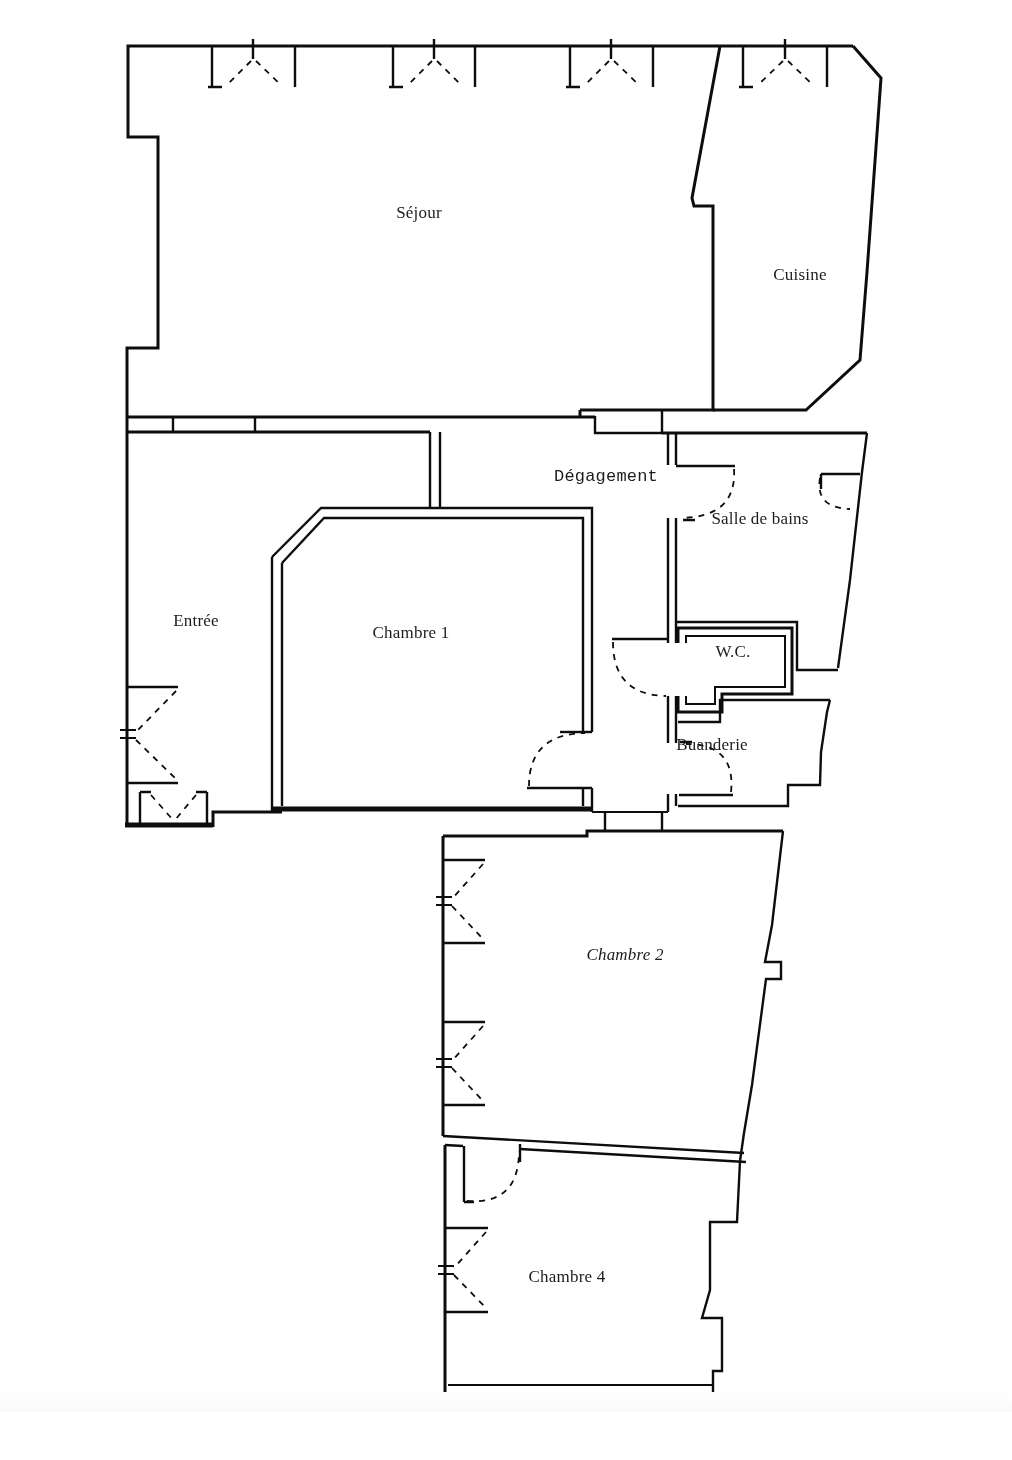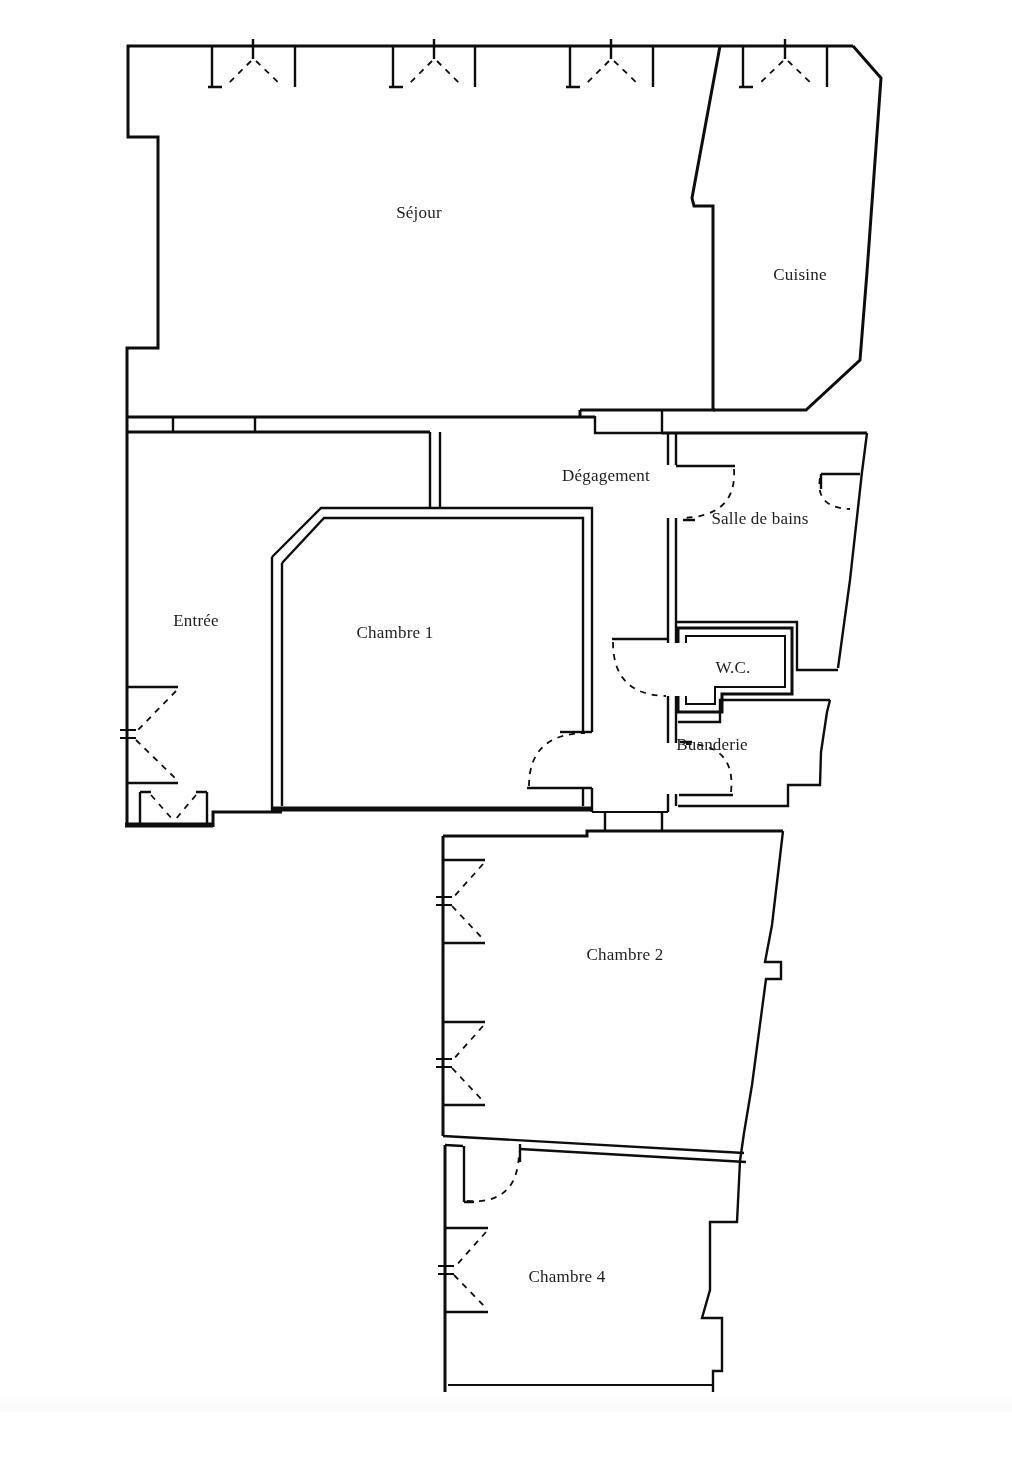--- a/index.html
+++ b/index.html
@@ -170,24 +170,24 @@
 
     <g>
       <path d="M464,1146 L464,1202 M464,1202 L474,1202"></path>
       <path class="dash" d="M467,1201 Q519,1205 519,1151"></path>
     </g>
   </svg>
 
   <div>
     <div class="room-label" style="left: 419px; top: 213px;">Séjour</div>
     <div class="room-label" style="left: 800px; top: 227px; margin-top: 48px;">Cuisine</div>
-    <div class="room-label" style="left: 606px; top: 476px;">Dégagement</div>
+    <div class="room-label" style="left: 606px; top: 476px; font-family: Liberation Mono, monospace;">Dégagement</div>
     <div class="room-label" style="left: 760px; top: 519px;">Salle de bains</div>
     <div class="room-label" style="left: 196px; top: 621px;">Entrée</div>
-    <div class="room-label" style="left: 395px; top: 633px; text-align: right;">Chambre 1</div>
-    <div class="room-label" style="left: 733px; top: 668px;">W.C.</div>
+    <div class="room-label" style="left: 411px; top: 633px; text-align: right;">Chambre 1</div>
+    <div class="room-label" style="left: 733px; top: 652px;">W.C.</div>
     <div class="room-label" style="left: 712px; top: 745px;">Buanderie</div>
-    <div class="room-label" style="left: 625px; top: 955px;">Chambre 2</div>
+    <div class="room-label" style="left: 625px; top: 955px; font-style: italic;">Chambre 2</div>
     <div class="room-label" style="left: 567px; top: 1277px;">Chambre 4</div>
   </div>
 
   <div id="footer-strip"></div>
 </div>
 
 </body></html>

